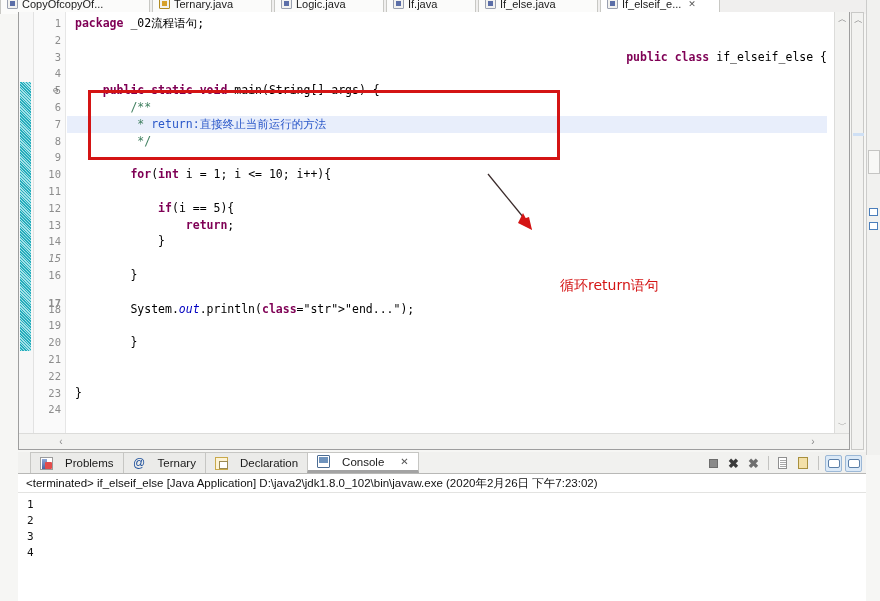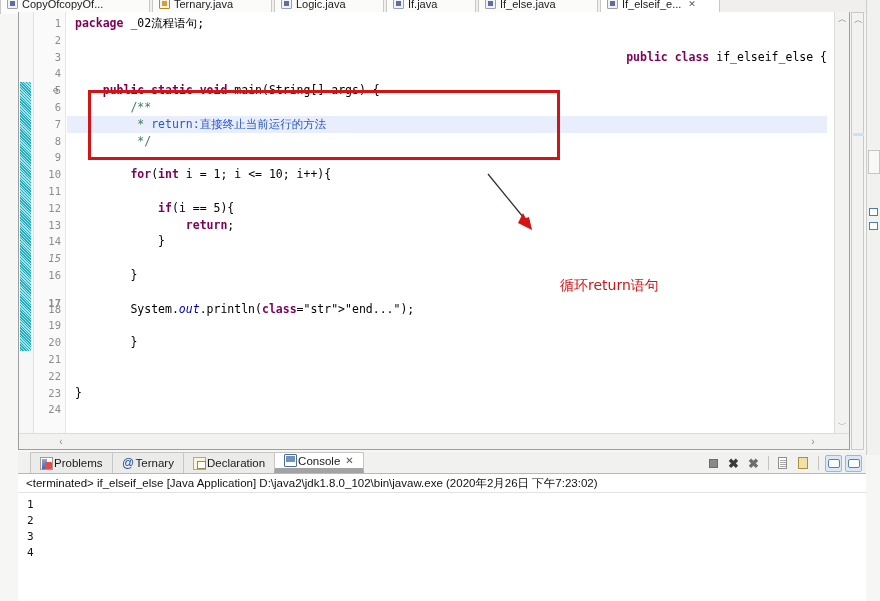--- a/index.html
+++ b/index.html
@@ -169,29 +169,29 @@
     background: #f5f5f3;
   }
   .btabs {
     position: relative; height: 22px;
     border-bottom: 1px solid #b8b8b6;
     background: #f1f1ef;
     display: flex; align-items: flex-end;
     padding-left: 12px;
   }
   .btab {
-    height: 21px; display: flex; align-items: center; gap: 1px;
+    height: 21px; display: flex; align-items: center; gap: 12px;
     padding: 0 9px;
     font-size: 11.5px; color: #1a1a1a;
     border: 1px solid #c6c6c3; border-bottom: none;
     background: #ebebe9;
     margin-right: -1px;
     white-space: nowrap;
   }
-  .btab.active { background: #ffffff; border-bottom: 5px solid #a3a3a3; }
+  .btab.active { background: #ffffff; border-bottom: 3px solid #a3a3a3; }
   .btab .xmark { font-size: 10px; color: #555; margin-left: 4px; }
 
   .bi { width: 13px; height: 13px; flex: none; position: relative; }
   .bi-problems { background: #ffffff; border: 1px solid #9b9b9b; }
   .bi-problems::before {
     content: ""; position: absolute; left: 1px; top: 1px; width: 5px; height: 10px;
     background: linear-gradient(#8fa7d6,#4964a3);
   }
   .bi-problems::after {
     content: ""; position: absolute; right: 0px; bottom: 0px; width: 7px; height: 7px;

